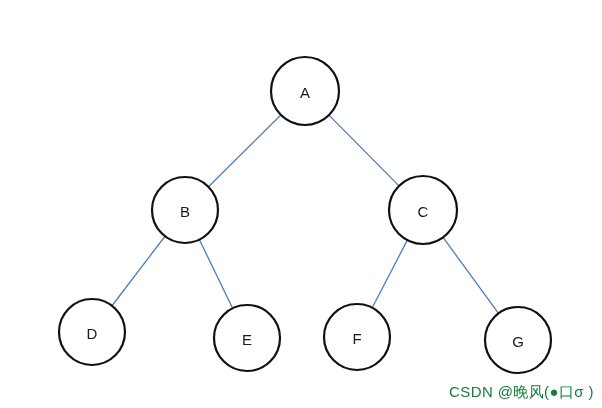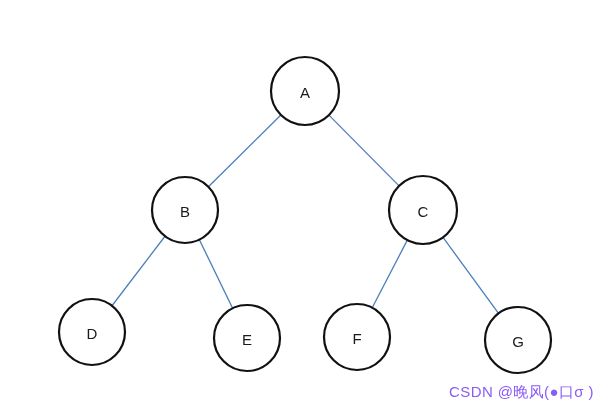--- a/index.html
+++ b/index.html
@@ -44,21 +44,21 @@
     font-family: "Liberation Sans", sans-serif;
     font-size: 15px;
     text-anchor: middle;
     dominant-baseline: central;
     font-weight: 400;
   }
   .watermark {
     position: absolute;
     right: 8px;
     bottom: 6px;
-    color: #8b5cf6;
+    color: #15803d;
     font-family: "Liberation Sans", sans-serif;
     font-size: 15px;
     letter-spacing: 0.4px;
     white-space: nowrap;
     user-select: none;
   }
 </style>
 </head>
 <body>
 

